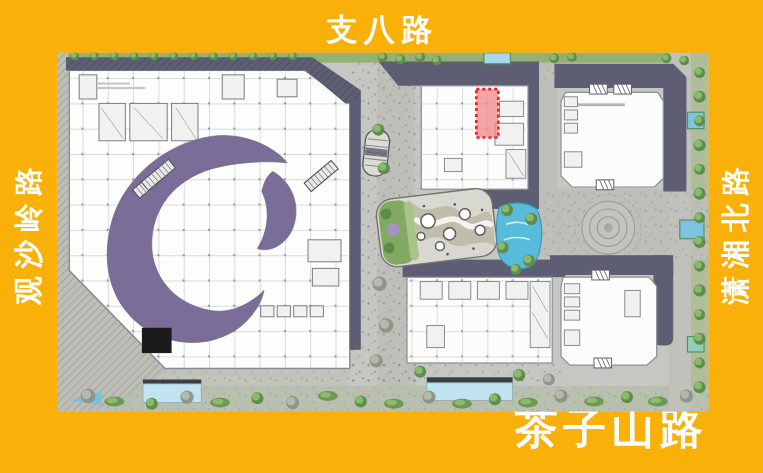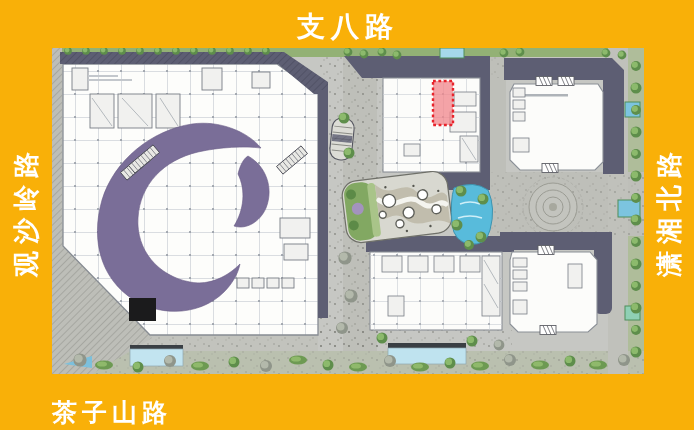--- a/index.html
+++ b/index.html
@@ -6,22 +6,22 @@
   .frame{
     position:relative;width:694px;height:430px;overflow:hidden;
     background:#F9B008;font-family:"Liberation Sans",sans-serif;
   }
   .road-label{
     position:absolute;color:#FFFFFF;font-family:"DejaVu Serif",serif;
     font-weight:700;white-space:nowrap;user-select:none;
   }
   .road-label.top{left:52px;width:592px;top:8px;text-align:center;
     font-size:28px;letter-spacing:6px;}
-  .road-label.bottom{left:52px;width:592px;bottom:1px;text-align:left;
-    font-size:25px;letter-spacing:5px;}
+  .road-label.bottom{left:52px;width:592px;bottom:13px;text-align:right;
+    font-size:39px;letter-spacing:5px;}
   .road-label.left{left:26px;top:211px;transform:translate(-50%,-50%) rotate(-90deg);
     font-size:26px;letter-spacing:7px;}
   .road-label.right{left:669px;top:211px;transform:translate(-50%,-50%) rotate(-90deg);
     font-size:26px;letter-spacing:7px;}
   .map{
     position:absolute;left:52px;top:48px;width:592px;height:326px;
     background:#C6C7C3;
   }
   .map svg{display:block;width:592px;height:326px;}
 </style>

